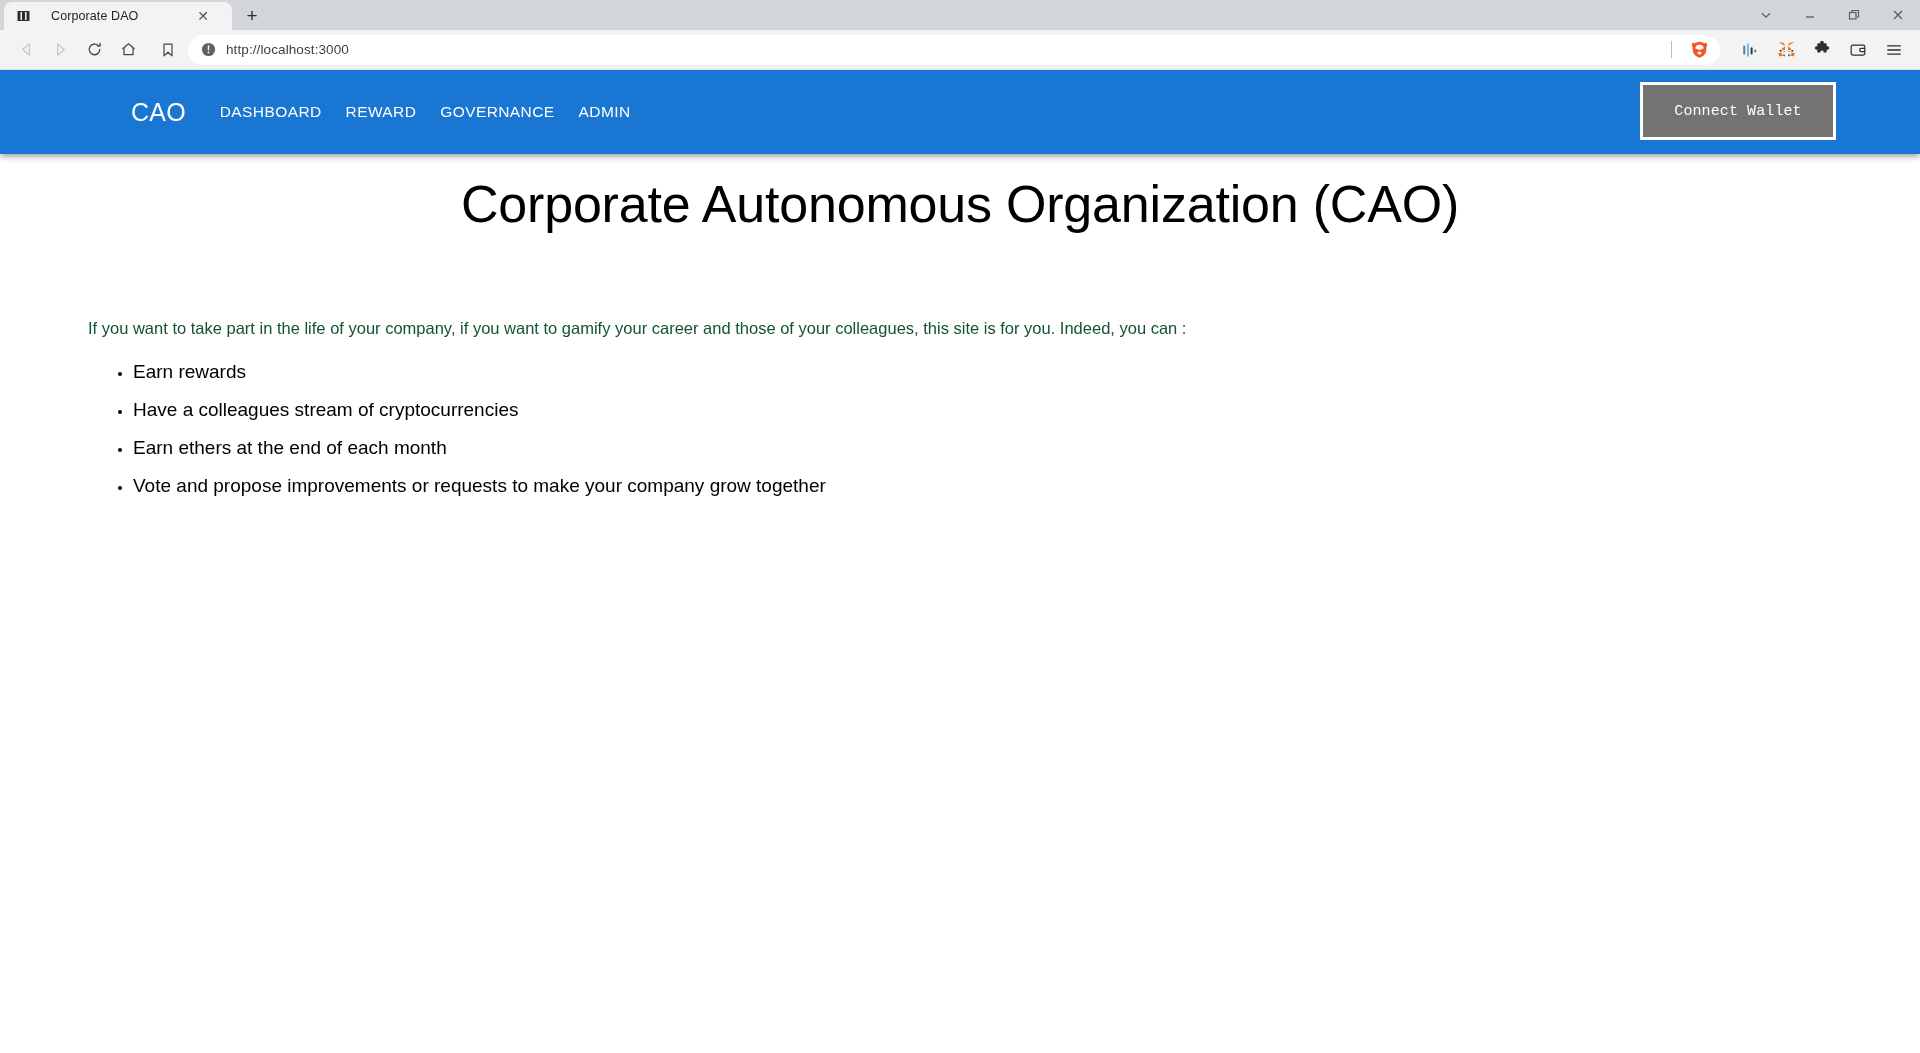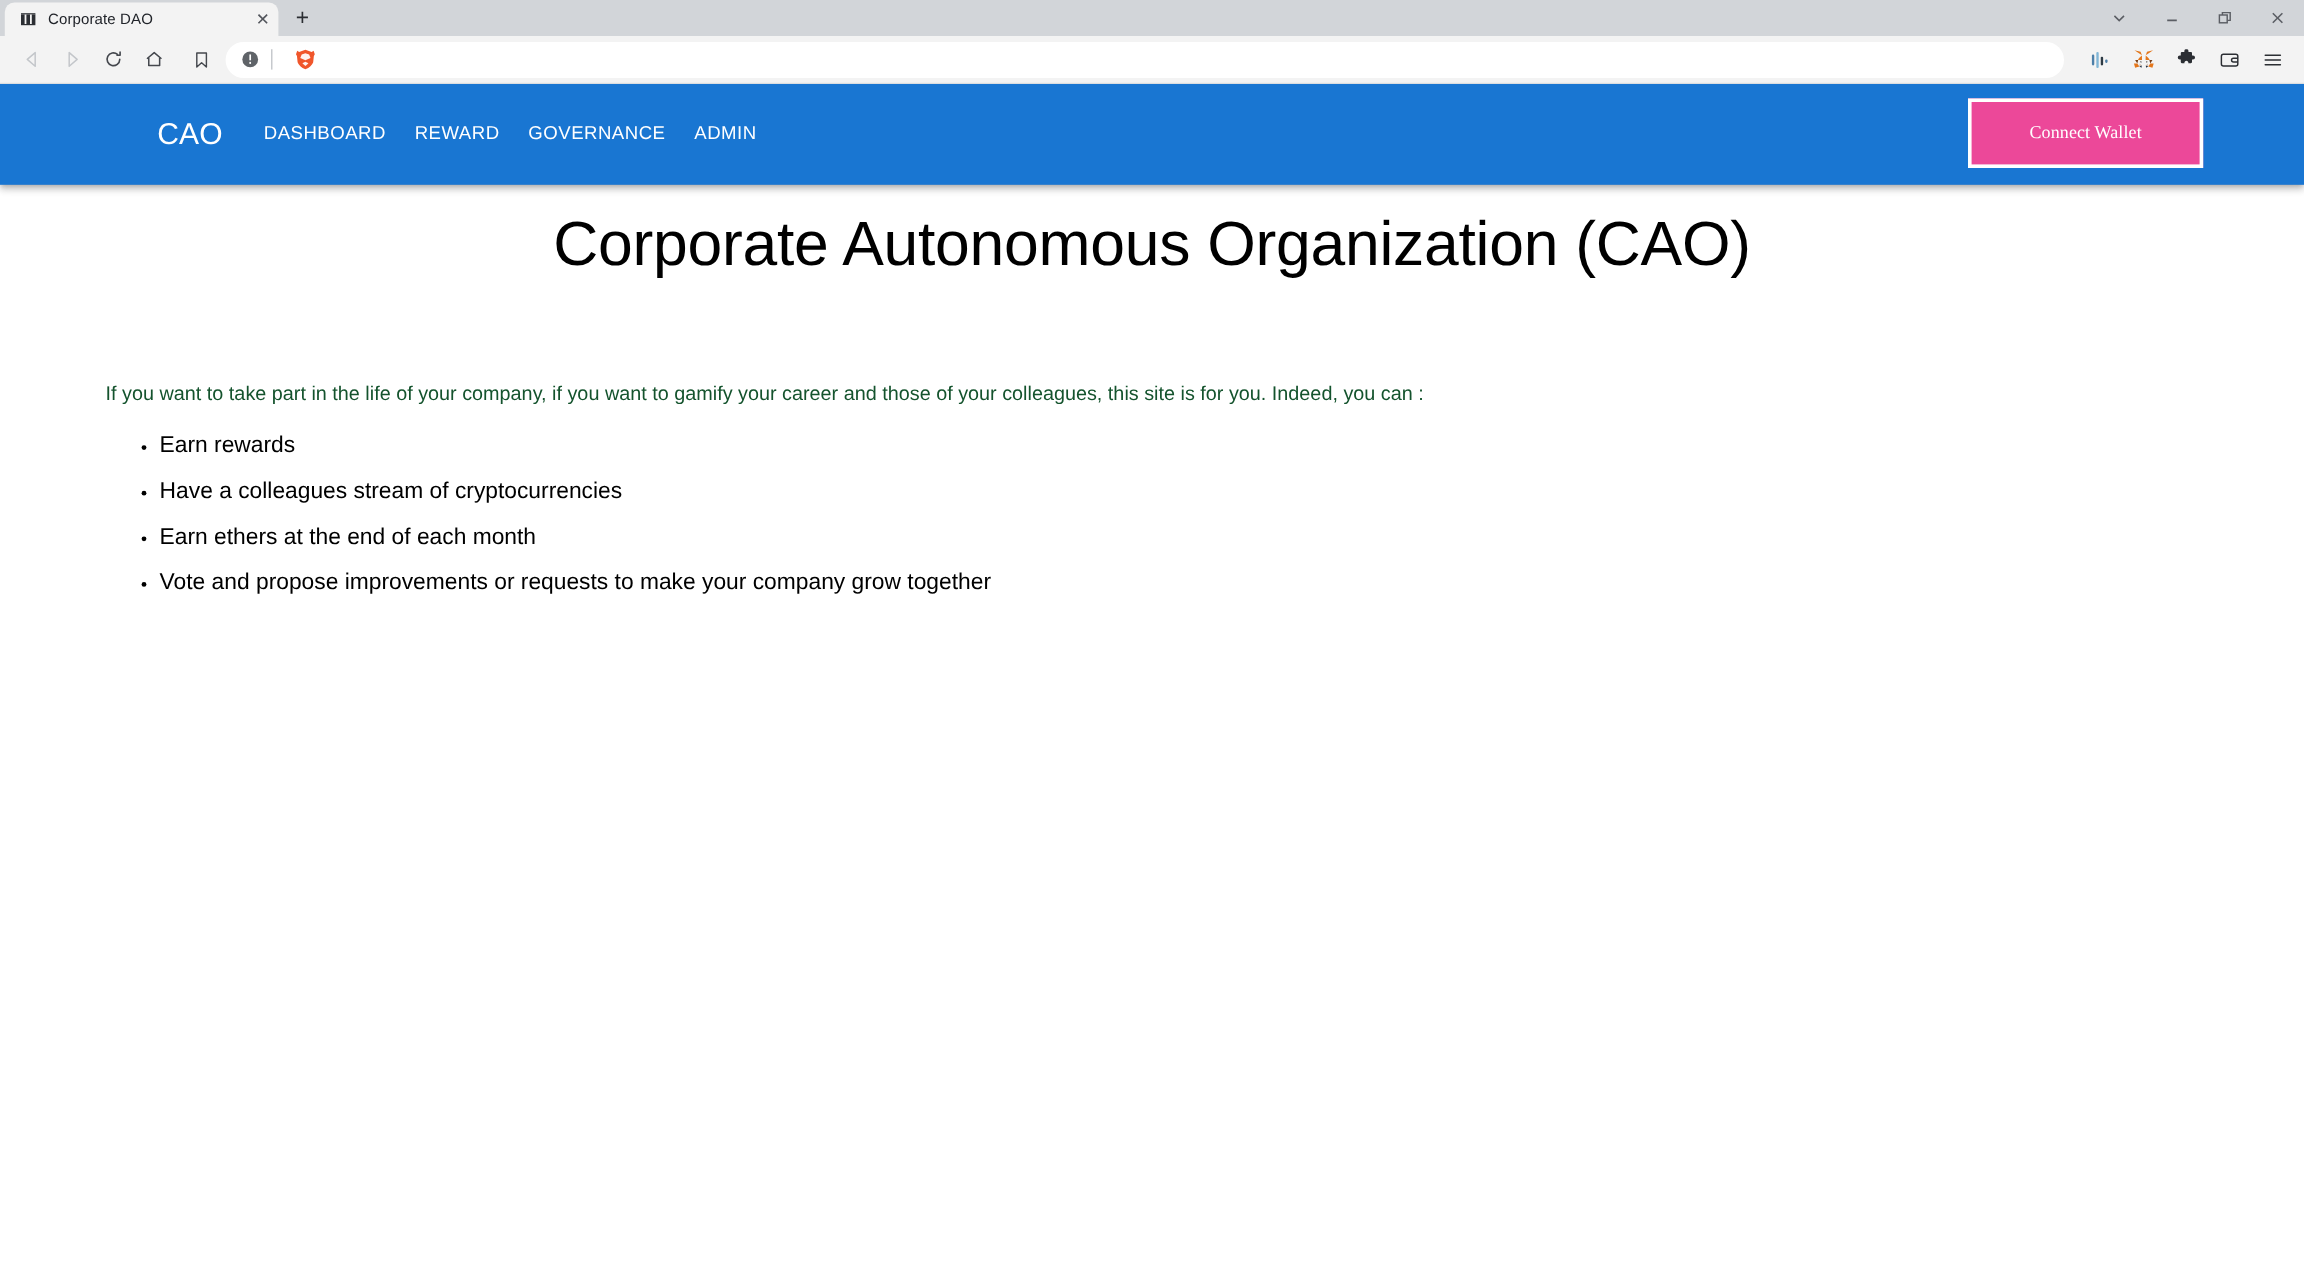--- a/index.html
+++ b/index.html
@@ -31,22 +31,22 @@
     flex: 0 0 30px;
   }
   .tab {
     height: 28px;
     width: 228px;
     margin-left: 4px;
     background: #f3f3f3;
     border-radius: 8px 8px 0 0;
     display: flex;
     align-items: center;
-    padding: 0 4px 0 12px;
-    gap: 8px;
+    padding: 0 20px 0 12px;
+    gap: 19px;
     cursor: default;
   }
   .tab-favicon {
     width: 16px; height: 16px;
     flex: 0 0 16px;
     display: flex; align-items: center; justify-content: center;
   }
   .tab-title {
     flex: 1;
     font-size: 12.5px;
@@ -201,25 +201,25 @@
     padding: 8px 10px;
     text-decoration: none;
     white-space: nowrap;
   }
   .wallet-btn {
     position: absolute;
     right: 84px;
     top: 12px;
     width: 196px;
     height: 58px;
-    background: #ec4899;
+    background: #737373;
     border: 3px solid #ffffff;
     color: #ffffff;
     font-size: 15px;
-    font-family: Liberation Serif, serif;
+    font-family: Liberation Mono, monospace;
     display: flex;
     align-items: center;
     justify-content: center;
     letter-spacing: .1px;
   }
 
   .page-title {
     text-align: center;
     font-size: 52px;
     font-weight: 400;
@@ -336,20 +336,21 @@
       </div>
 
       <div class="omnibox">
         <span class="omni-secicon">
           <svg width="15" height="15" viewBox="0 0 16 16">
             <circle cx="8" cy="8" r="7" fill="#5f6368"></circle>
             <rect x="7.25" y="3.6" width="1.5" height="5.2" fill="#ffffff"></rect>
             <rect x="7.25" y="10.2" width="1.5" height="1.8" fill="#ffffff"></rect>
           </svg>
         </span>
+        <span class="omni-url" title="http://localhost:3000">http://localhost:3000</span>
         <span class="omni-sep"></span>
         <span class="omni-shield">
           <svg width="19" height="19" viewBox="0 0 24 24">
             <path d="M12 1.8 L18.6 4.2 L20.6 3 L21.9 6.6 L20.9 8.4 L20.2 15.1 Q18.5 20 12 22.4 Q5.5 20 3.8 15.1 L3.1 8.4 L2.1 6.6 L3.4 3 L5.4 4.2 Z" fill="#f0562b"></path>
             <path d="M12 5.6 L15.9 6.9 L17.4 10.4 L12 13 L6.6 10.4 L8.1 6.9 Z" fill="#ffffff" opacity=".93"></path>
             <path d="M12 14.4 L15.2 16.1 L12 18.9 L8.8 16.1 Z" fill="#ffffff" opacity=".93"></path>
           </svg>
         </span>
       </div>
     </div>

